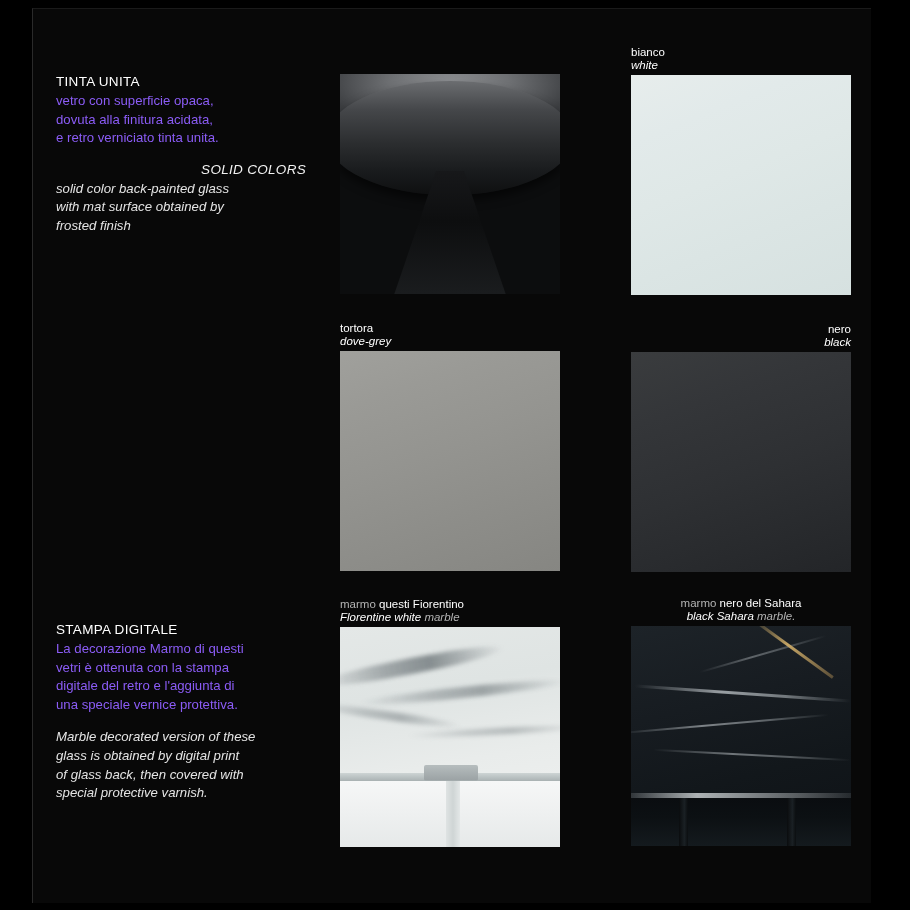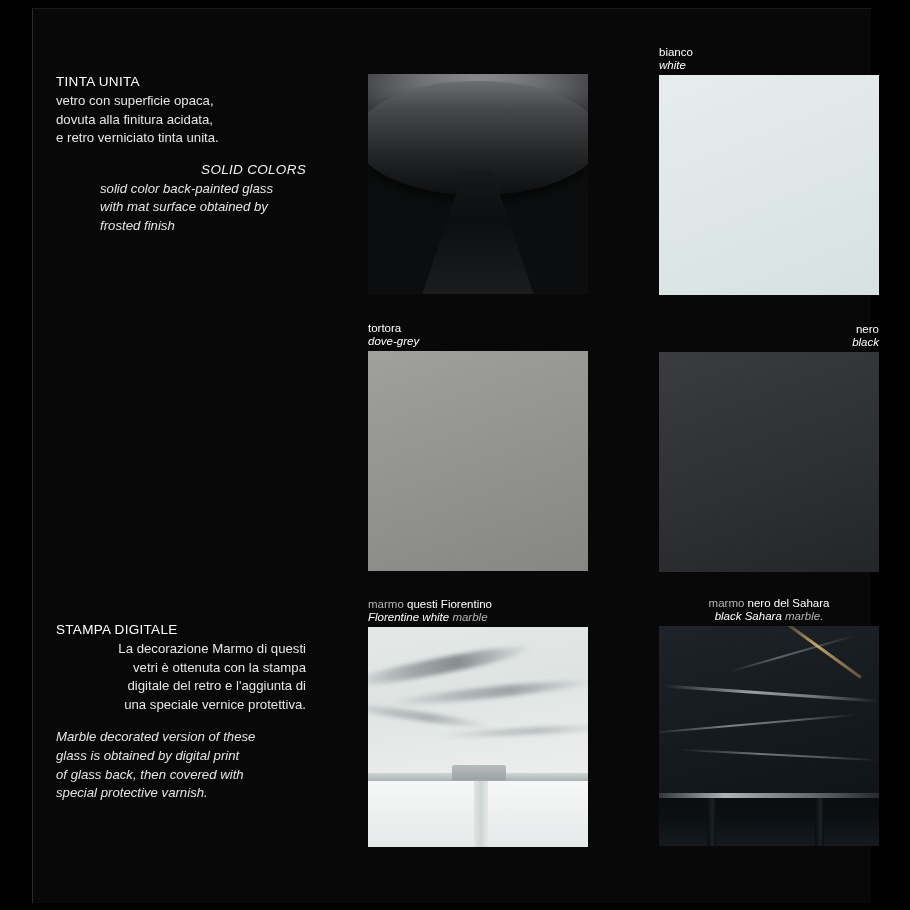--- a/index.html
+++ b/index.html
@@ -61,38 +61,37 @@
     font-size: 13.5px;
     letter-spacing: 0.3px;
     color: #f2f2f2;
     margin: 0 0 3px 0;
     font-weight: 400;
     text-align: right;
   }
   .body-text {
     font-size: 13.2px;
     line-height: 18.6px;
-    color: #e5e5e5;
+    color: #8b5cf6;
     margin: 0;
     font-weight: 400;
   }
   .body-text-it {
     font-size: 13.2px;
     line-height: 18.6px;
     color: #e4e4e4;
     margin: 0;
     font-style: italic;
     font-weight: 400;
   }
   .gap-sm { height: 14px; }
 
   
   .sample {
     position: absolute;
-    margin-left: 28px;
   }
   .caption {
     font-size: 11.5px;
     line-height: 12.6px;
     color: #ffffff;
     margin-bottom: 4px;
     white-space: nowrap;
   }
   .caption .line1 { display: block; }
   .caption .line2 { display: block; font-style: italic; }
@@ -246,28 +245,28 @@
     <div class="frame-inner"></div>
   </div>
 
   <div class="text-block block-solid">
     <p class="heading">TINTA UNITA</p>
     <p class="body-text" style="white-space: pre-line;">vetro con superficie opaca,
 dovuta alla finitura acidata,
 e retro verniciato tinta unita.</p>
     <div class="gap-sm"></div>
     <p class="heading-it">SOLID COLORS</p>
-    <p class="body-text-it" style="white-space: pre-line; margin-left: 44px;">solid color back-painted glass
+    <p class="body-text-it" style="white-space: pre-line;">solid color back-painted glass
 with mat surface obtained by
 frosted finish</p>
   </div>
 
   <div class="text-block block-digital">
     <p class="heading">STAMPA DIGITALE</p>
-    <p class="body-text" style="white-space: pre-line; text-align: right;">La decorazione Marmo di questi
+    <p class="body-text" style="white-space: pre-line;">La decorazione Marmo di questi
 vetri è ottenuta con la stampa
 digitale del retro e l'aggiunta di
 una speciale vernice protettiva.</p>
     <div class="gap-sm"></div>
     <p class="body-text-it" style="white-space: pre-line;">Marble decorated version of these
 glass is obtained by digital print
 of glass back,  then covered with
 special protective varnish.</p>
   </div>
 

